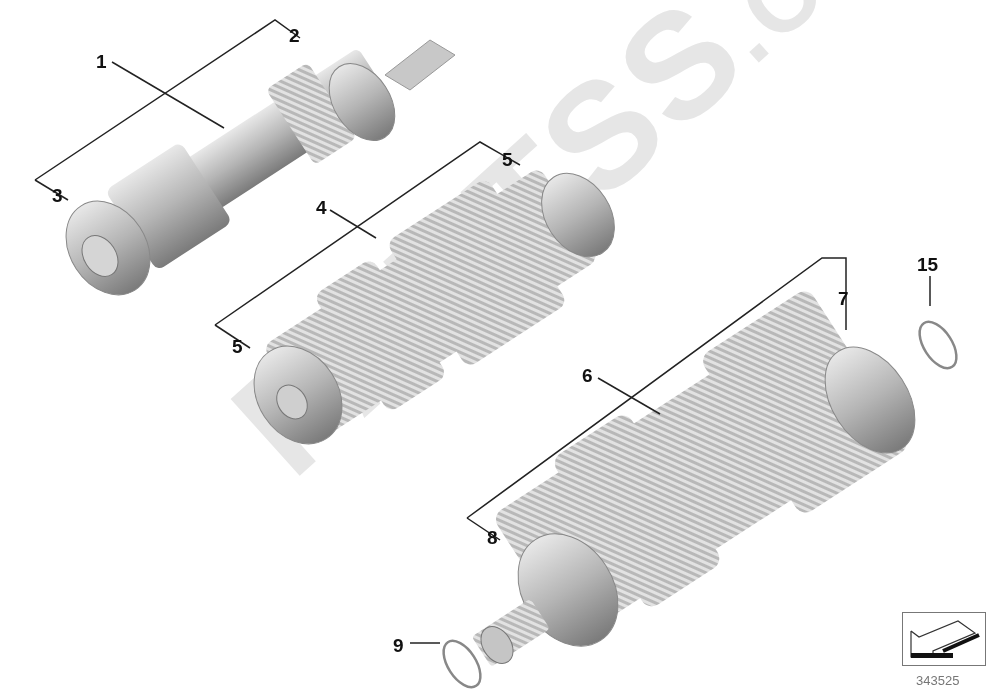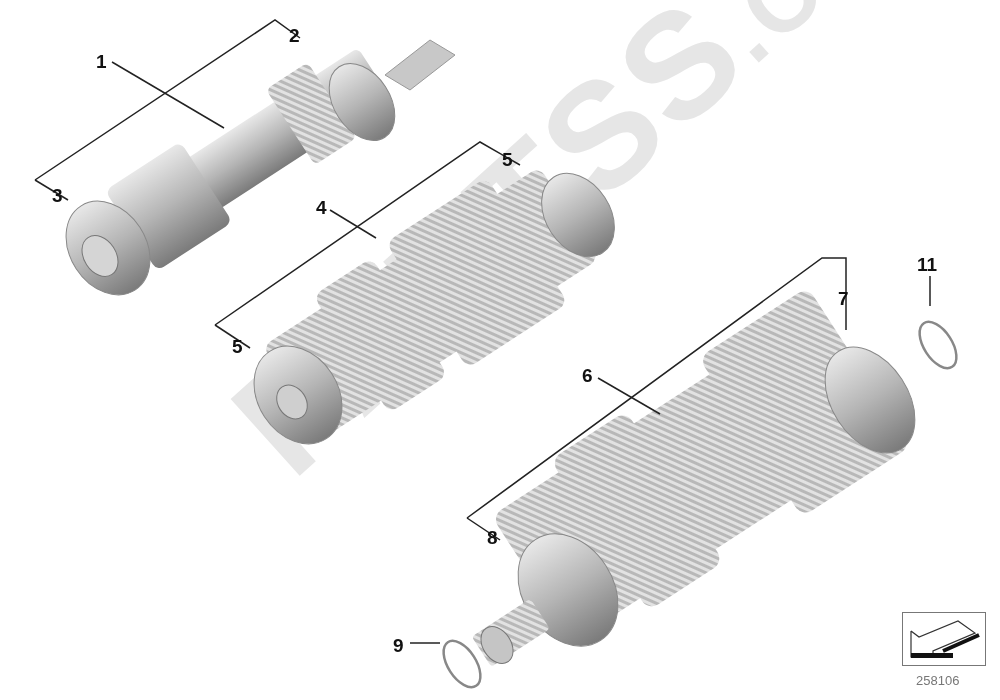--- a/index.html
+++ b/index.html
@@ -91,23 +91,23 @@
   <span class="callout" style="left:96px;top:52px">1</span>
   <span class="callout" style="left:289px;top:26px">2</span>
   <span class="callout" style="left:52px;top:186px">3</span>
   <span class="callout" style="left:316px;top:198px">4</span>
   <span class="callout" style="left:502px;top:150px">5</span>
   <span class="callout" style="left:232px;top:337px">5</span>
   <span class="callout" style="left:582px;top:366px">6</span>
   <span class="callout" style="left:838px;top:289px">7</span>
   <span class="callout" style="left:487px;top:528px">8</span>
   <span class="callout" style="left:393px;top:636px">9</span>
-  <span class="callout" style="left:917px;top:255px">11</span>
+  <span class="callout" style="left:917px;top:255px">15</span>
 
   <div class="refbox">
     <svg width="82" height="52">
       <polyline points="8,18 16,24 55,8 72,20 30,38 30,44 8,44 8,18" fill="none" stroke="#333" stroke-width="1.2"></polyline>
       <line x1="40" y1="38" x2="76" y2="22" stroke="#111" stroke-width="4"></line>
       <rect x="8" y="40" width="42" height="5" fill="#111"></rect>
     </svg>
   </div>
-  <span class="refnum">258106</span>
+  <span class="refnum">343525</span>
 </div>
 
 </body></html>

